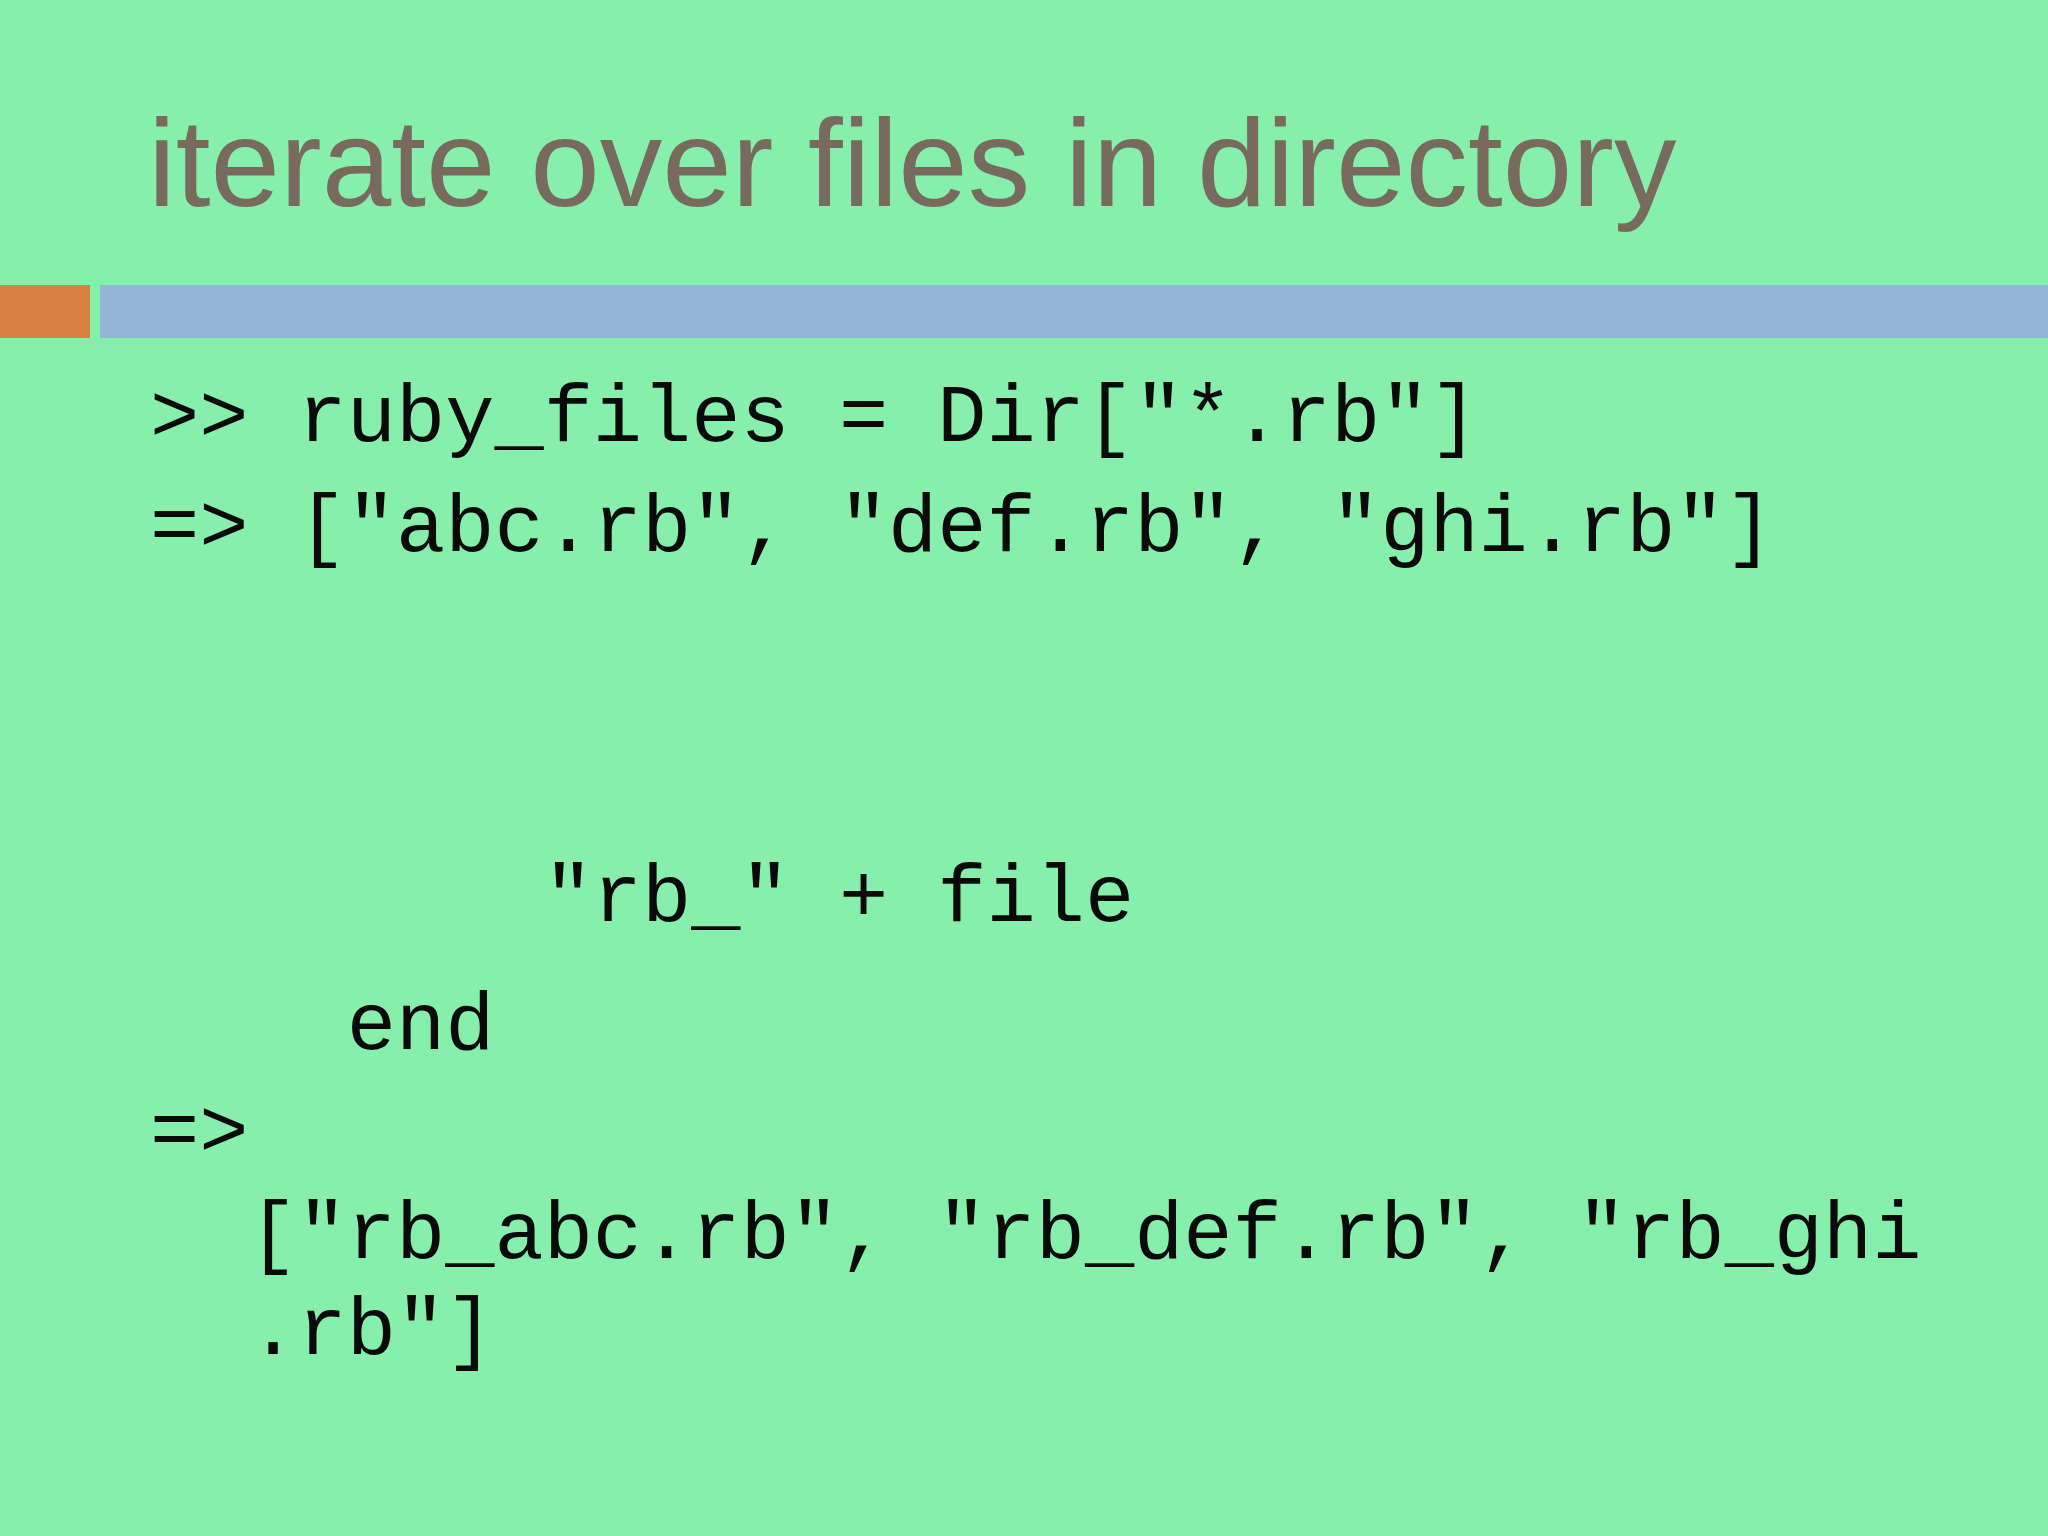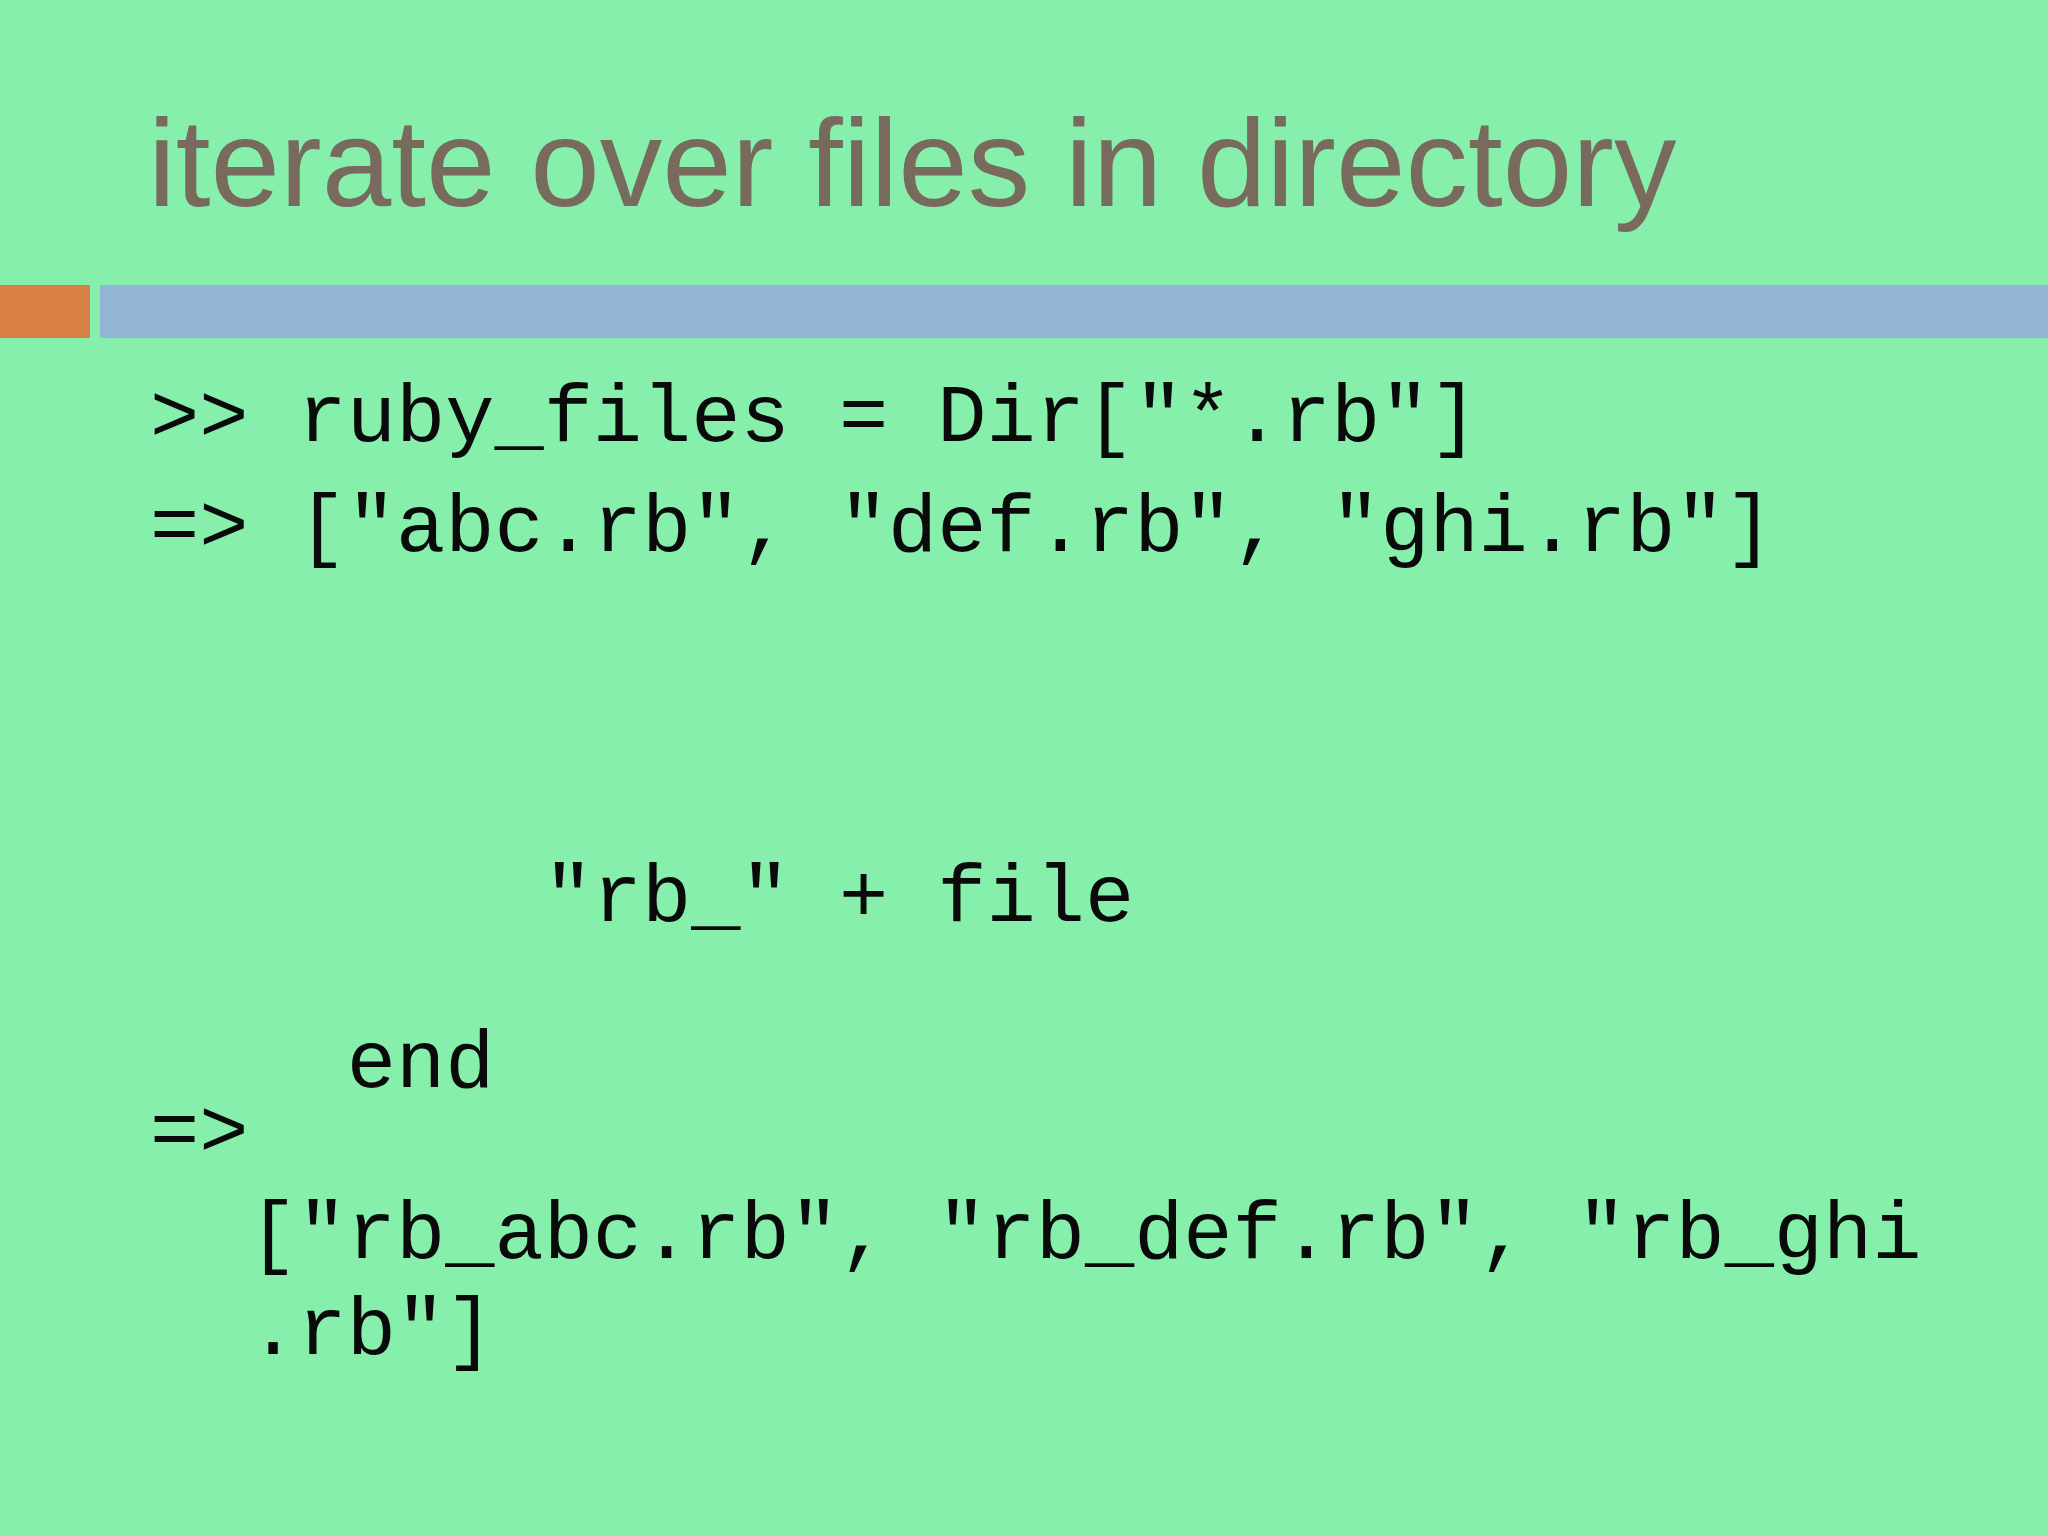--- a/index.html
+++ b/index.html
@@ -61,21 +61,21 @@
     font-family: "Liberation Mono", "DejaVu Sans Mono", monospace;
     font-size: 82px;
     line-height: 82px;
     color: #0a0a0a;
     white-space: pre;
   }
   .l0 { top: 379px; }
   .l1 { top: 489px; }
   .l2 { top: 744px; }
   .l3 { top: 859px; }
-  .l4 { top: 1025px; }
+  .l4 { top: 987px; }
   .l5 { top: 1094px; }
   .l6 { top: 1196px; }
   .l7 { top: 1292px; }
 </style>
 </head>
 <body>
 
 <div class="slide">
 
   <h1 class="title" style="color: rgb(121, 106, 94);">iterate over files in directory</h1>

